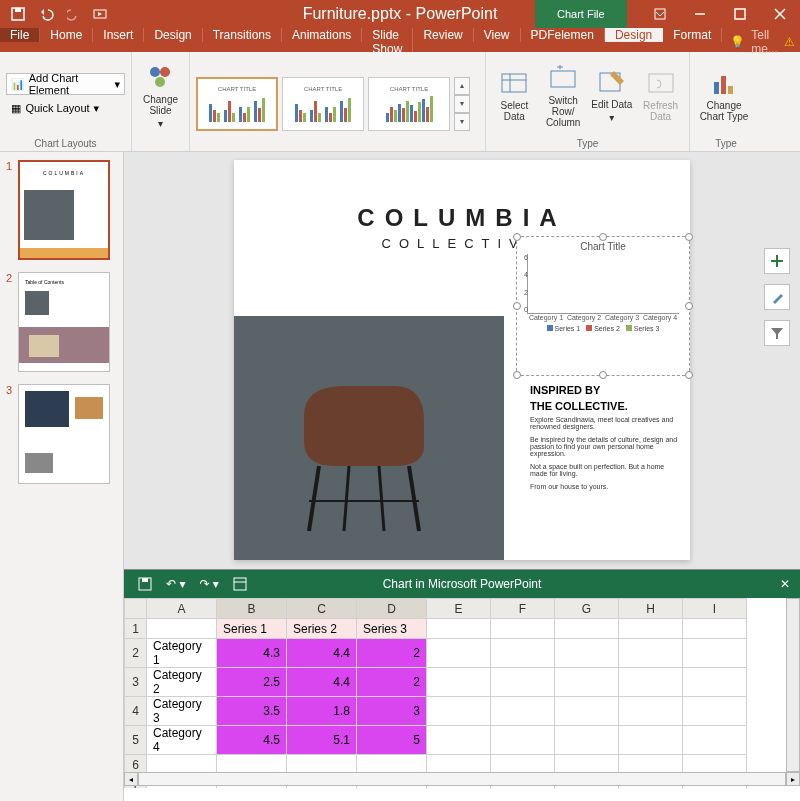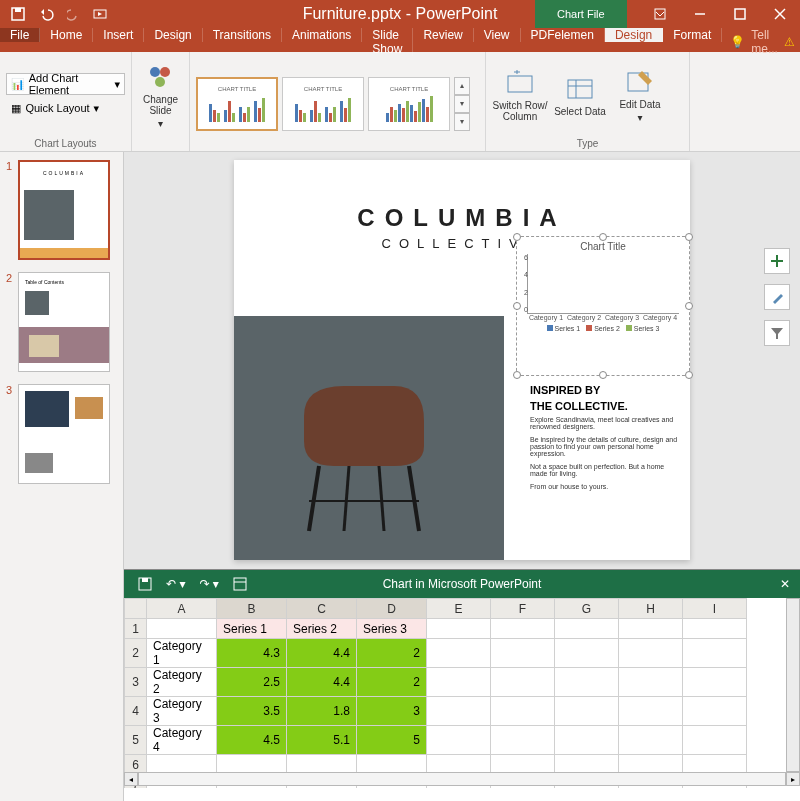--- a/index.html
+++ b/index.html
@@ -83,21 +83,21 @@
 .ds-title { height: 28px; background: #1e6f46; color: #fff; display: flex; align-items: center; font-size: 12px; position: relative; }
 .ds-title .tools { display:flex; gap:14px; padding:0 14px; align-items:center; }
 .ds-title .lbl { position:absolute; left:50%; transform:translateX(-50%); }
 .ds-title .close { position:absolute; right:10px; }
 .grid-area { position:relative; height: 190px; overflow:hidden; }
 table.sheet { border-collapse: collapse; font-size: 12px; }
 table.sheet th, table.sheet td { border: 1px solid #d0d0d0; height: 20px; padding: 0 6px; text-align: right; }
 table.sheet th { background: #eceae6; font-weight: normal; text-align: center; color:#333; }
 table.sheet td.txt { text-align: left; }
 table.sheet th.corner { width: 22px; background:#eceae6; }
-.sel-range td { background: #84cc16; }
+.sel-range td { background: #d946ef; }
 .hdr-sel { background: #dcd7cf !important; }
 .hscroll { position:absolute; bottom:2px; left:0; right:0; height:14px; display:flex; align-items:center; }
 .hscroll .arrow { width:14px; height:14px; border:1px solid #b8b8b8; background:#ececec; display:flex; align-items:center; justify-content:center; font-size:8px; }
 .hscroll .track { flex:1; height:14px; border:1px solid #b8b8b8; background:#f4f4f4; }
 .vscroll { position:absolute; right:0; top:0; bottom:16px; width:14px; background:#ececec; border:1px solid #b8b8b8; }
 
 svg { display: block; }
 </style>
 </head>
 <body>
@@ -272,42 +272,62 @@
         <div>▴</div>
         <div>▾</div>
         <div>▾</div>
       </div>
     </div>
   </div>
   <div class="rgroup" style="width:204px">
     <div class="body">
       <div class="bigbtn">
           <svg class="ic">
-            <rect x="2" y="6" width="24" height="16" fill="none" stroke="#5b8bb5"></rect>
-            <path d="M8 2 L14 2 M11 0 L11 4" stroke="#5b8bb5"></path>
-          </svg>
-          <span>Switch Row/ Column</span>
-        </div>
-      <div class="bigbtn">
-          <svg class="ic">
             <rect x="2" y="4" width="24" height="18" fill="none" stroke="#5b8bb5"></rect>
             <line x1="2" y1="10" x2="26" y2="10" stroke="#5b8bb5"></line>
             <line x1="10" y1="4" x2="10" y2="22" stroke="#5b8bb5"></line>
           </svg>
           <span>Select Data</span>
+        </div>
+      <div class="bigbtn">
+          <svg class="ic">
+            <rect x="2" y="6" width="24" height="16" fill="none" stroke="#5b8bb5"></rect>
+            <path d="M8 2 L14 2 M11 0 L11 4" stroke="#5b8bb5"></path>
+          </svg>
+          <span>Switch Row/ Column</span>
         </div>
       <div class="bigbtn">
           <svg class="ic">
             <rect x="2" y="4" width="20" height="18" fill="none" stroke="#5b8bb5"></rect>
             <path d="M16 2 L26 12 L22 16 L12 6 Z" fill="#d0a050"></path>
           </svg>
           <span>Edit Data</span>
           <span>▾</span>
         </div>
-    </div>
+      <div class="bigbtn disabled">
+          <svg class="ic">
+            <rect x="2" y="4" width="24" height="18" fill="none" stroke="#bbb"></rect>
+            <path d="M10 10 A4 4 0 1 1 10 18" fill="none" stroke="#bbb"></path>
+          </svg>
+          <span>Refresh Data</span>
+        </div>
+    </div>
+    <div class="label">Type</div>
+  </div>
+  <div class="rgroup" style="width:72px; border-right:none">
+    <div class="body">
+        <div class="bigbtn">
+          <svg class="ic">
+            <rect x="4" y="12" width="5" height="12" fill="#4a7ab5"></rect>
+            <rect x="11" y="6" width="5" height="18" fill="#c55a47"></rect>
+            <rect x="18" y="16" width="5" height="8" fill="#d0a050"></rect>
+          </svg>
+          <span>Change Chart Type</span>
+        </div>
+      </div>
     <div class="label">Type</div>
   </div>
 </div>
 
 <div class="workspace">
   <div class="thumbs">
     <div class="thumb-row">
         <span class="thumb-num">1</span>
       <div class="slide-thumb active">
         <div style="position:absolute;top:8px;left:0;right:0;text-align:center;font-size:5px;letter-spacing:2px">COLUMBIA</div>

